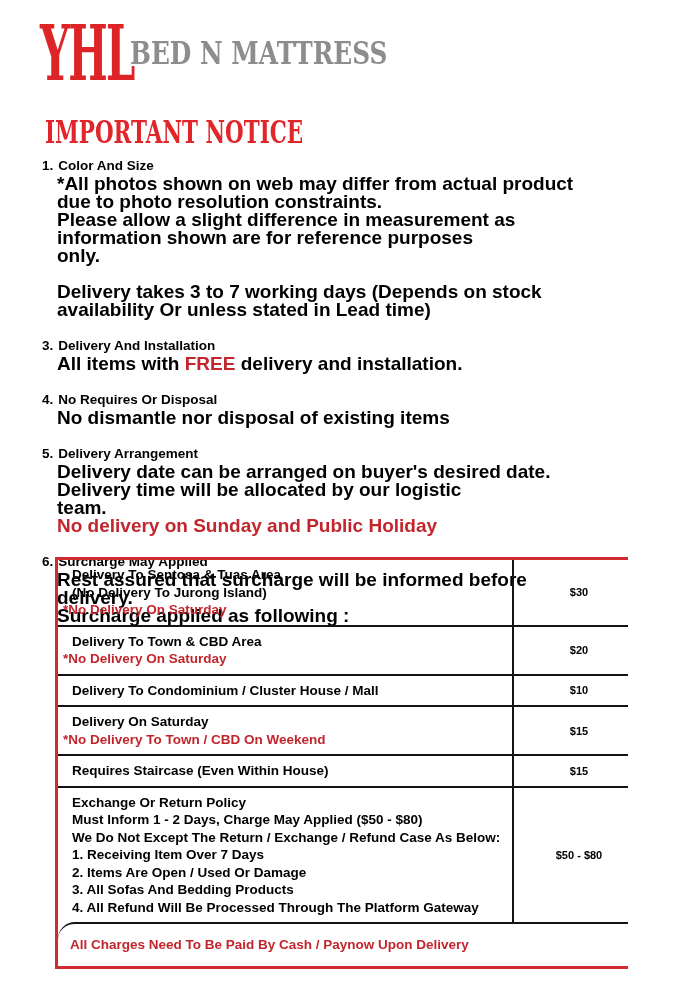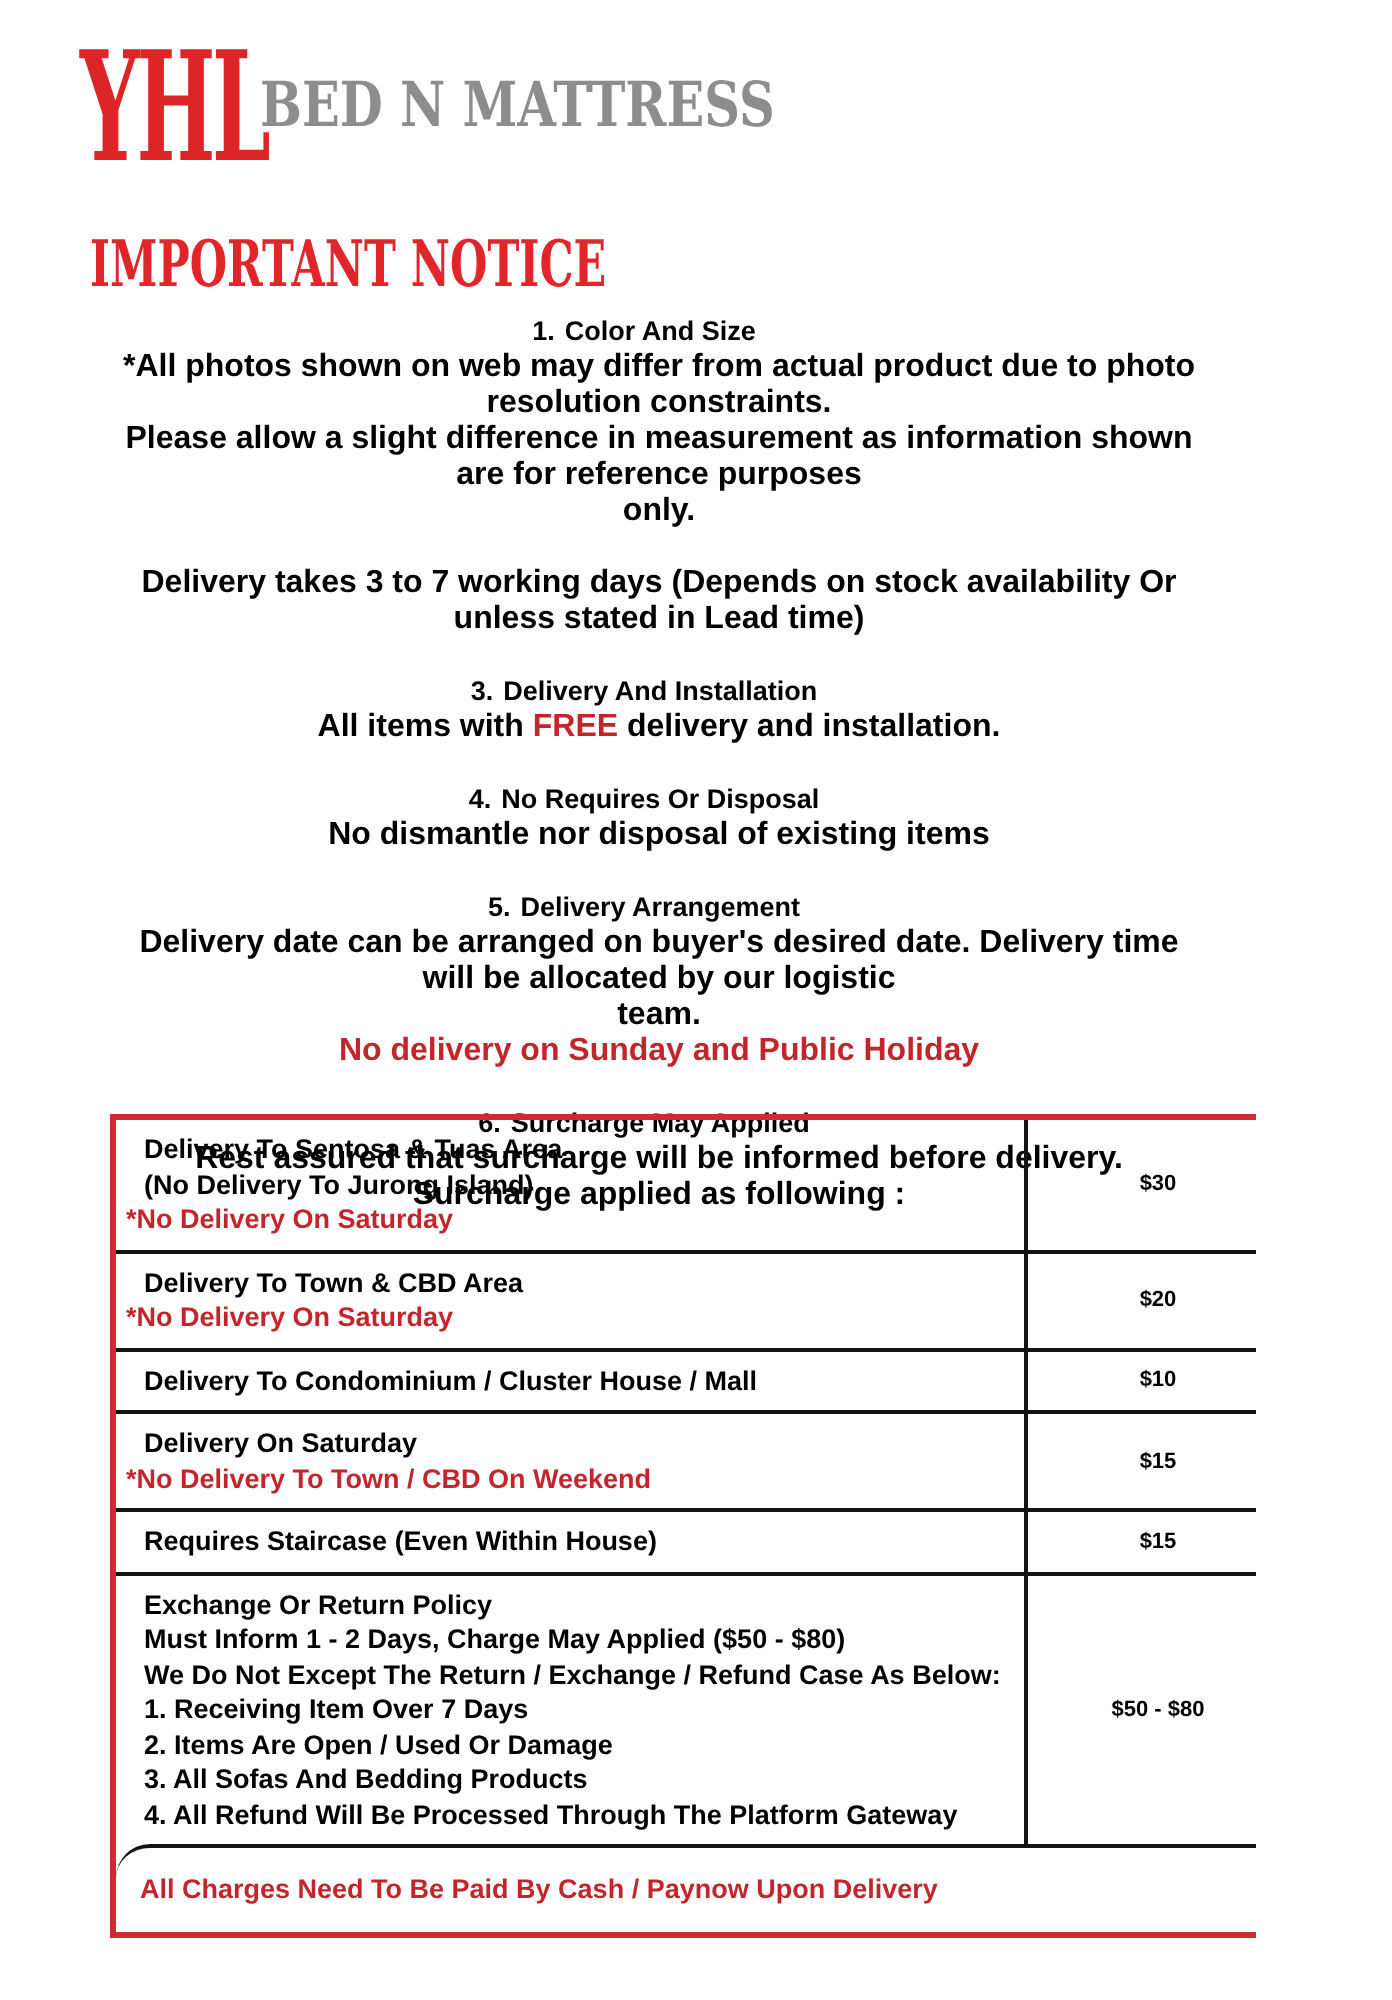--- a/index.html
+++ b/index.html
@@ -48,24 +48,24 @@
     font-size: 32px;
     line-height: 1;
     display: inline-block;
     transform: scaleX(0.67);
     transform-origin: left top;
     white-space: nowrap;
   }
 
   
   .notices { position: absolute; top: 157px; left: 42px; right: 26px; }
-  .notice { margin-bottom: 18px; padding-left: 15px; text-align: center; }
+  .notice { margin-bottom: 18px; padding-left: 15px; }
   .notice-title { margin-left: -15px; line-height: 18px; font-size: 13.5px; }
   .notice-title .num { margin-right: 5px; }
-  .notice-line { line-height: 18px; font-size: 16px; }
+  .notice-line { line-height: 18px; font-size: 19px; }
 
   
   .surcharge-table {
     position: absolute; top: 557px; left: 55px; width: 592px;
   }
   .t-box { border: 3px solid var(--border-red); }
   .t-row { display: flex; align-items: stretch; }
   .t-row + .t-row { border-top: 2px solid #141414; }
   .cell-desc { flex: 1 1 auto; padding: 6px 0 6px 14px; }
   .cell-desc .t-line { line-height: 17.5px; font-size: 13.5px; }

